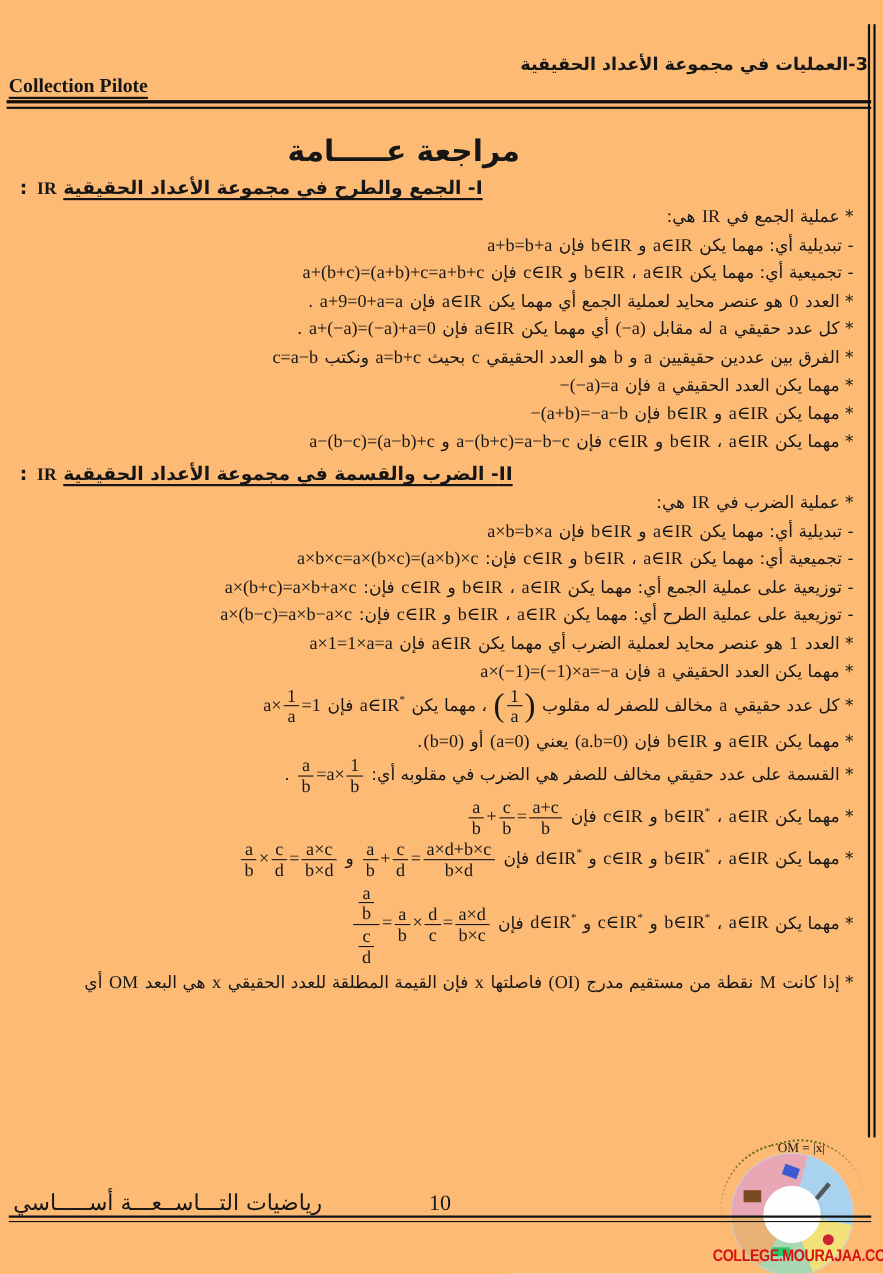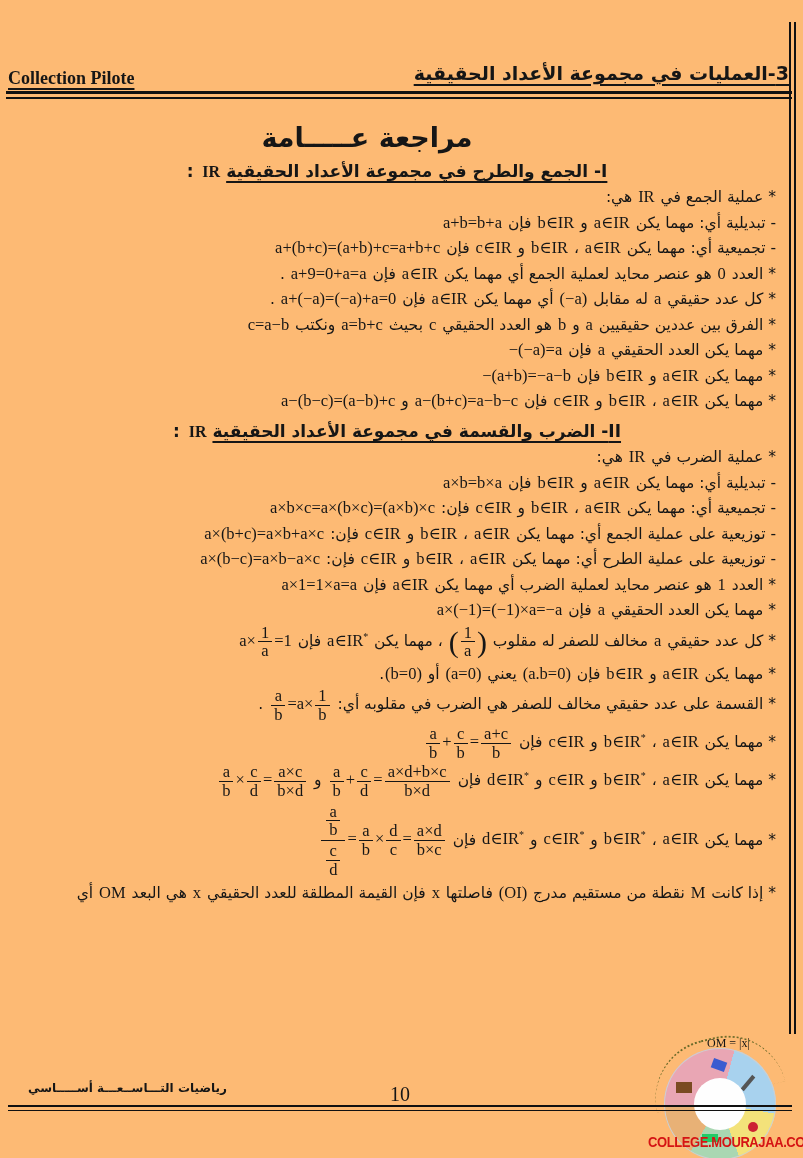--- a/index.html
+++ b/index.html
@@ -2,49 +2,49 @@
 <html lang="ar"><head>
 <meta charset="utf-8">
 <style>
   html,body{margin:0;padding:0;background:#e8e8e8;}
   .page{position:relative;width:803px;height:1158px;background:#fdba74;overflow:hidden;
         font-family:"DejaVu Sans",sans-serif;color:#161616;margin:0 auto;}
   
   .hdr-left{position:absolute;top:68px;left:8px;font-family:"Liberation Serif",serif;
             font-weight:bold;font-size:18px;text-decoration:underline;
             text-decoration-thickness:2px;text-underline-offset:4px;}
-  .hdr-right{position:absolute;top:62px;right:14px;font-weight:bold;font-size:19px;
-             text-decoration:underline;text-decoration-thickness:1.5px;text-underline-offset:4px;}
+  .hdr-right{position:absolute;top:49px;right:14px;font-weight:bold;font-size:16px;
+             text-decoration-thickness:1.5px;text-underline-offset:4px;}
   .hdr-rule{position:absolute;top:91px;left:6px;width:786px;height:3px;
             border-top:3px solid #111;border-bottom:2px solid #111;}
   
   .content{position:absolute;top:116px;left:18px;width:758px;}
   .title{text-align:center;font-size:27px;font-weight:bold;margin:6px 60px 8px 0;direction:rtl;}
-  .sec-h{font-size:17px;font-weight:bold;margin:8px 0 4px;text-align:center;direction:rtl;}
+  .sec-h{font-size:17px;font-weight:bold;margin:8px 0 4px;text-align:left;direction:rtl;}
   .sec-u{text-decoration:underline;text-decoration-thickness:1.5px;text-underline-offset:4px;}
   .sec-h .set{margin:0 5px 0 2px;font-size:16px;}
   .line{font-size:15.5px;text-align:right;direction:rtl;margin:1.5px 0;line-height:24px;}
   .ar{unicode-bidi:isolate;}
   .mg{font-family:"Liberation Serif","DejaVu Serif",serif;font-size:16.5px;
       unicode-bidi:isolate;padding:0 1px;}
   .mg sup{font-size:10px;}
   .fr{display:inline-block;vertical-align:middle;text-align:center;line-height:1.08;margin:0 2px;}
   .fr .n{display:block;border-bottom:1.3px solid #161616;padding:0 3px;}
   .fr .d{display:block;padding:0 3px;}
   .fr .fr{margin:1px 2px;}
   .bp{font-size:30px;vertical-align:middle;line-height:1;font-weight:400;}
   
   .rborder1{position:absolute;top:22px;left:789px;width:2px;height:1012px;background:#111;}
   .rborder2{position:absolute;top:22px;left:794px;width:2px;height:1012px;background:#111;}
   
   .frag{position:absolute;top:1036px;left:688px;width:86px;height:15px;overflow:hidden;
         font-family:"Liberation Serif",serif;font-size:12px;direction:ltr;margin-left:19px;}
   .f-rule{position:absolute;top:1105px;left:8px;width:784px;height:3px;
           border-top:2px solid #111;border-bottom:1.5px solid #111;}
-  .f-left{position:absolute;top:1081px;left:28px;font-size:12px;font-weight:bold;direction:rtl;}
+  .f-left{position:absolute;top:1081px;left:12px;font-size:20px;font-weight:normal;direction:rtl;}
   .pagenum{position:absolute;top:1083px;left:378px;width:44px;text-align:center;
            font-family:"Liberation Serif",serif;font-size:20px;}
   .logo{position:absolute;top:1048px;left:664px;width:112px;height:112px;border-radius:50%;
         background:conic-gradient(from -40deg,#e9a6b4 0 55deg,#a8d2ee 55deg 140deg,
                    #f3e27a 140deg 200deg,#a9d7b2 200deg 252deg,#e8b176 252deg 308deg,#e9a6b4 308deg 360deg);
         box-shadow:0 0 0 1px #cfcfcf inset;}
   .logo .hole{position:absolute;top:30px;left:30px;width:52px;height:52px;border-radius:50%;background:#fefefe;}
   .logo .spec1{position:absolute;top:12px;left:48px;width:14px;height:10px;background:#3b5bd0;transform:rotate(20deg);}
   .logo .spec2{position:absolute;top:34px;left:12px;width:16px;height:11px;background:#7a4a22;}
   .logo .spec3{position:absolute;top:26px;left:82px;width:4px;height:18px;background:#555;transform:rotate(40deg);}

